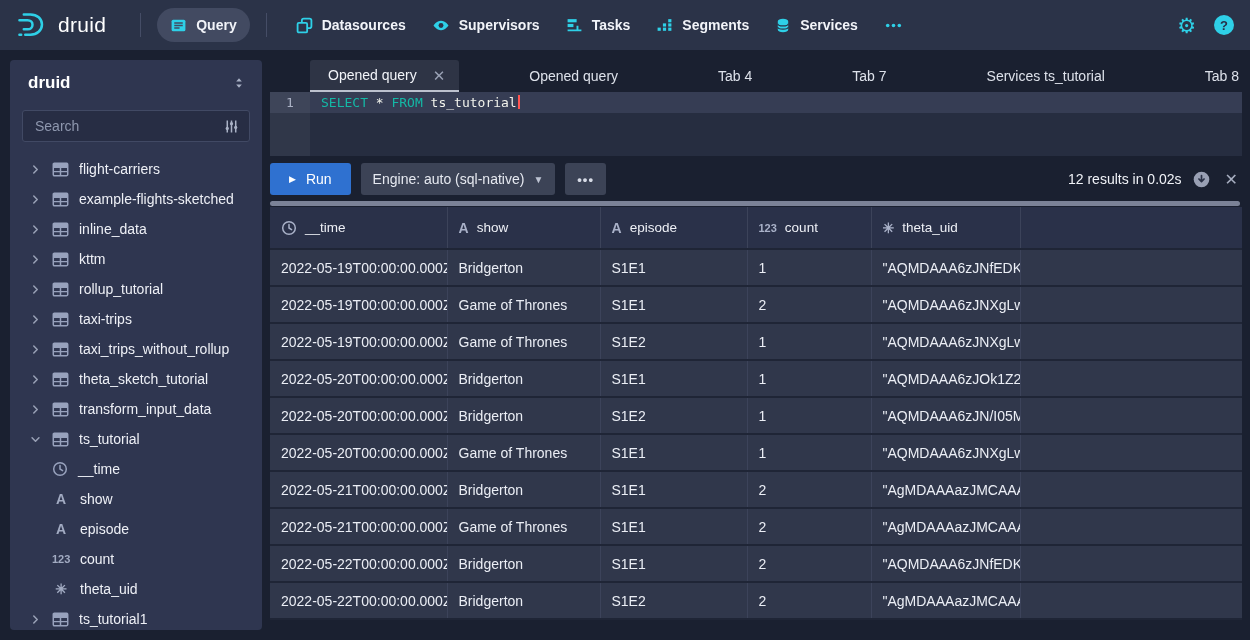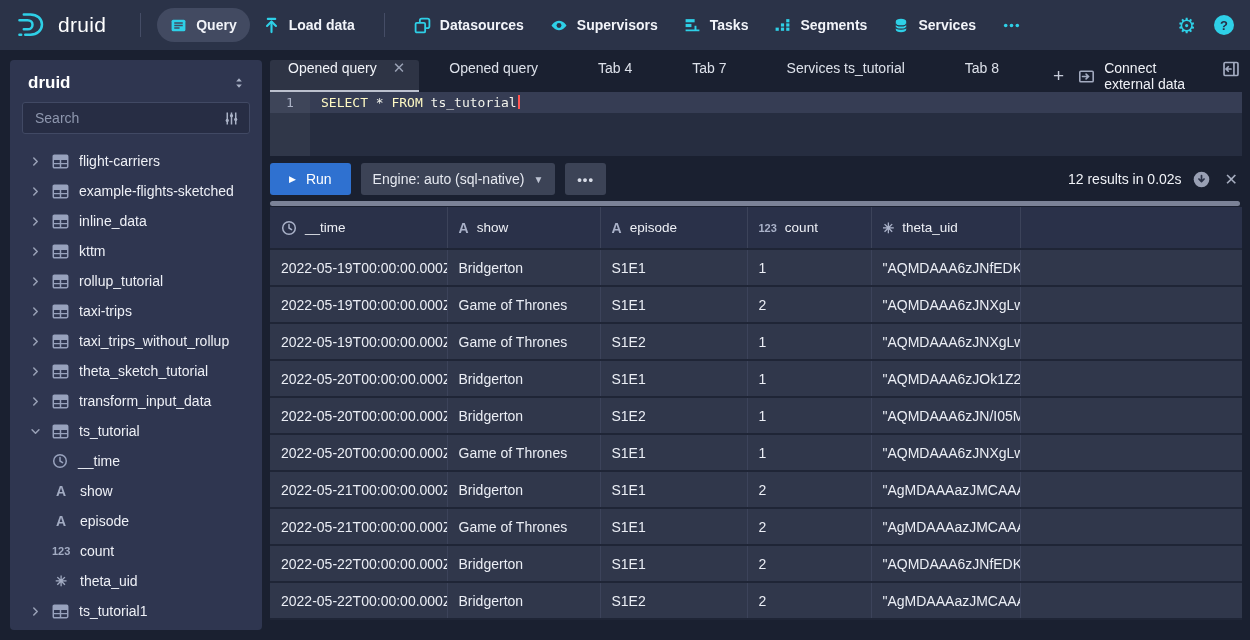--- a/index.html
+++ b/index.html
@@ -22,60 +22,60 @@
   .gear{font-size:21px;color:#2ed0e7;line-height:1;cursor:pointer;}
   .help{width:20px;height:20px;border-radius:50%;background:#2ed0e7;color:#273049;
         font-weight:bold;font-size:13px;display:flex;align-items:center;justify-content:center;cursor:pointer;}
 
   
   .sidebar{position:absolute;top:60px;left:10px;width:252px;height:570px;background:#2f3650;
            border-radius:4px;box-sizing:border-box;overflow:hidden;}
   .sb-head{display:flex;align-items:center;justify-content:space-between;padding:13px 16px 9px 18px;}
   .sb-title{color:#fff;font-size:17px;font-weight:bold;}
   .sb-sort{color:#aab2c6;display:flex;cursor:pointer;}
-  .sb-search{margin:0 12px 10px;height:30px;background:#272d44;border:1px solid #414964;
+  .sb-search{margin:8px 12px 10px;height:30px;background:#272d44;border:1px solid #414964;
              border-radius:3px;display:flex;align-items:center;padding:0 10px;}
   .sb-search input{flex:1;background:transparent;border:0;outline:0;color:#e8ebf2;font-size:14px;
                    font-family:"Liberation Sans",sans-serif;}
   .sb-search input::placeholder{color:#8e97ae;}
   .sb-filter{color:#aab2c6;display:flex;cursor:pointer;}
   .tree{padding-top:2px;}
   .tree-row{height:30px;display:flex;align-items:center;padding-left:18px;gap:10px;cursor:pointer;}
   .tree-row .chev{color:#99a1b6;display:flex;width:14px;justify-content:center;}
   .tree-row .icn{color:#98a2bd;display:flex;}
   .tree-label{color:#eef0f6;font-size:14px;white-space:nowrap;}
   .tree-child{padding-left:42px;}
   .glyph{color:#a2abc2;font-weight:bold;font-size:14px;width:18px;text-align:center;}
   .glyph.number{font-size:11px;letter-spacing:0;}
   .glyph.sketch{font-size:14px;}
 
   
   .main{position:absolute;top:60px;left:270px;width:972px;height:580px;}
 
   
   .tabbar{height:32px;display:flex;align-items:stretch;}
-  .tab{display:flex;align-items:flex-start;padding:0 30px;color:#dde1ea;font-size:14px;cursor:pointer;white-space:nowrap;}
+  .tab{display:flex;align-items:center;padding:0 30px;color:#dde1ea;font-size:14px;cursor:pointer;white-space:nowrap;margin-left:40px;}
   .tab.active{background:#2e3445;border-bottom:2px solid #bcc1ce;border-radius:3px 3px 0 0;
               padding:0 14px 0 18px;color:#f2f4f9;}
   .tab-close{margin-left:16px;color:#9aa2b5;font-size:15px;line-height:1;}
   .tab-plus{display:flex;align-items:center;color:#c6cbd8;font-size:19px;padding:0 14px;margin-left:10px;cursor:pointer;}
   .tab-right{margin-left:auto;display:flex;align-items:flex-start;gap:9px;color:#f0f2f7;font-size:14px;}
   .tab-right .icn{color:#a3abc0;display:flex;}
   .panel-toggle{margin-left:14px;margin-right:2px;display:flex;color:#a3abc0;cursor:pointer;}
   .connect-btn{display:flex;align-items:center;gap:9px;cursor:pointer;}
 
   
   .editor{height:64px;background:#262d40;display:flex;font-family:"DejaVu Sans Mono",monospace;font-size:13px;}
   .gutter{width:40px;background:#303749;}
   .gutter-line{height:21px;line-height:21px;text-align:center;color:#8891a8;}
   .gutter-line.active{background:#3e4559;color:#aab1c4;}
   .code-area{flex:1;}
   .code-line{height:21px;line-height:21px;padding-left:11px;white-space:pre;}
   .code-line.active{background:#363d54;}
-  .tok-keyword{color:#fef9c3;}
+  .tok-keyword{color:#14b8a6;}
   .tok-plain{color:#f2f3ec;}
   .cursor{display:inline-block;width:2px;height:14px;background:#ff5552;vertical-align:-2px;margin-left:1px;}
 
   
   .runbar{height:34px;margin-top:6px;display:flex;align-items:center;gap:10px;}
   .btn{height:32px;border-radius:3px;display:flex;align-items:center;font-size:14px;cursor:pointer;box-sizing:border-box;}
   .btn-run{background:#2f71d0;color:#fff;padding:0 19px;gap:10px;font-weight:500;}
   .play{font-size:9px;}
   .btn-gray{background:#3c4356;color:#e6e9f0;padding:0 12px;gap:9px;}
   .caret{font-size:10px;color:#bdc3d2;}
@@ -119,30 +119,20 @@
     <div class="nav-divider"></div>
     <nav class="nav-items" id="nav-items">
         <div class="nav-item active">
           <span class="icn">
             <svg width="17" height="17" viewBox="0 0 16 16">
               <rect x="1.5" y="2.5" width="13" height="11" rx="1.5" fill="currentColor"></rect>
               <path d="M4 5.6h8M4 8h8M4 10.4h5" stroke="#424a61" stroke-width="1.3"></path>
             </svg>
           </span>
           <span class="nav-label">Query</span>
-        </div>
-        <div class="nav-item">
-          <span class="icn">
-            <svg width="17" height="17" viewBox="0 0 16 16" fill="none" stroke="currentColor" stroke-width="2" stroke-linecap="round" stroke-linejoin="round">
-              <path d="M8 14.2V4.8"></path>
-              <path d="M3.8 8.4L8 4.2l4.2 4.2"></path>
-              <path d="M4.5 1.8h7"></path>
-            </svg>
-          </span>
-          <span class="nav-label">Load data</span>
         </div>
         <div class="nav-divider"></div>
         <div class="nav-item">
           <span class="icn">
             <svg width="17" height="17" viewBox="0 0 16 16" fill="none" stroke="currentColor" stroke-width="1.7">
               <rect x="1.5" y="5.5" width="9" height="9" rx="1.2"></rect>
               <path d="M5.5 5.5V3.3a1.8 1.8 0 011.8-1.8h5.4a1.8 1.8 0 011.8 1.8v5.4a1.8 1.8 0 01-1.8 1.8h-2.2"></path>
             </svg>
           </span>
           <span class="nav-label">Datasources</span>

